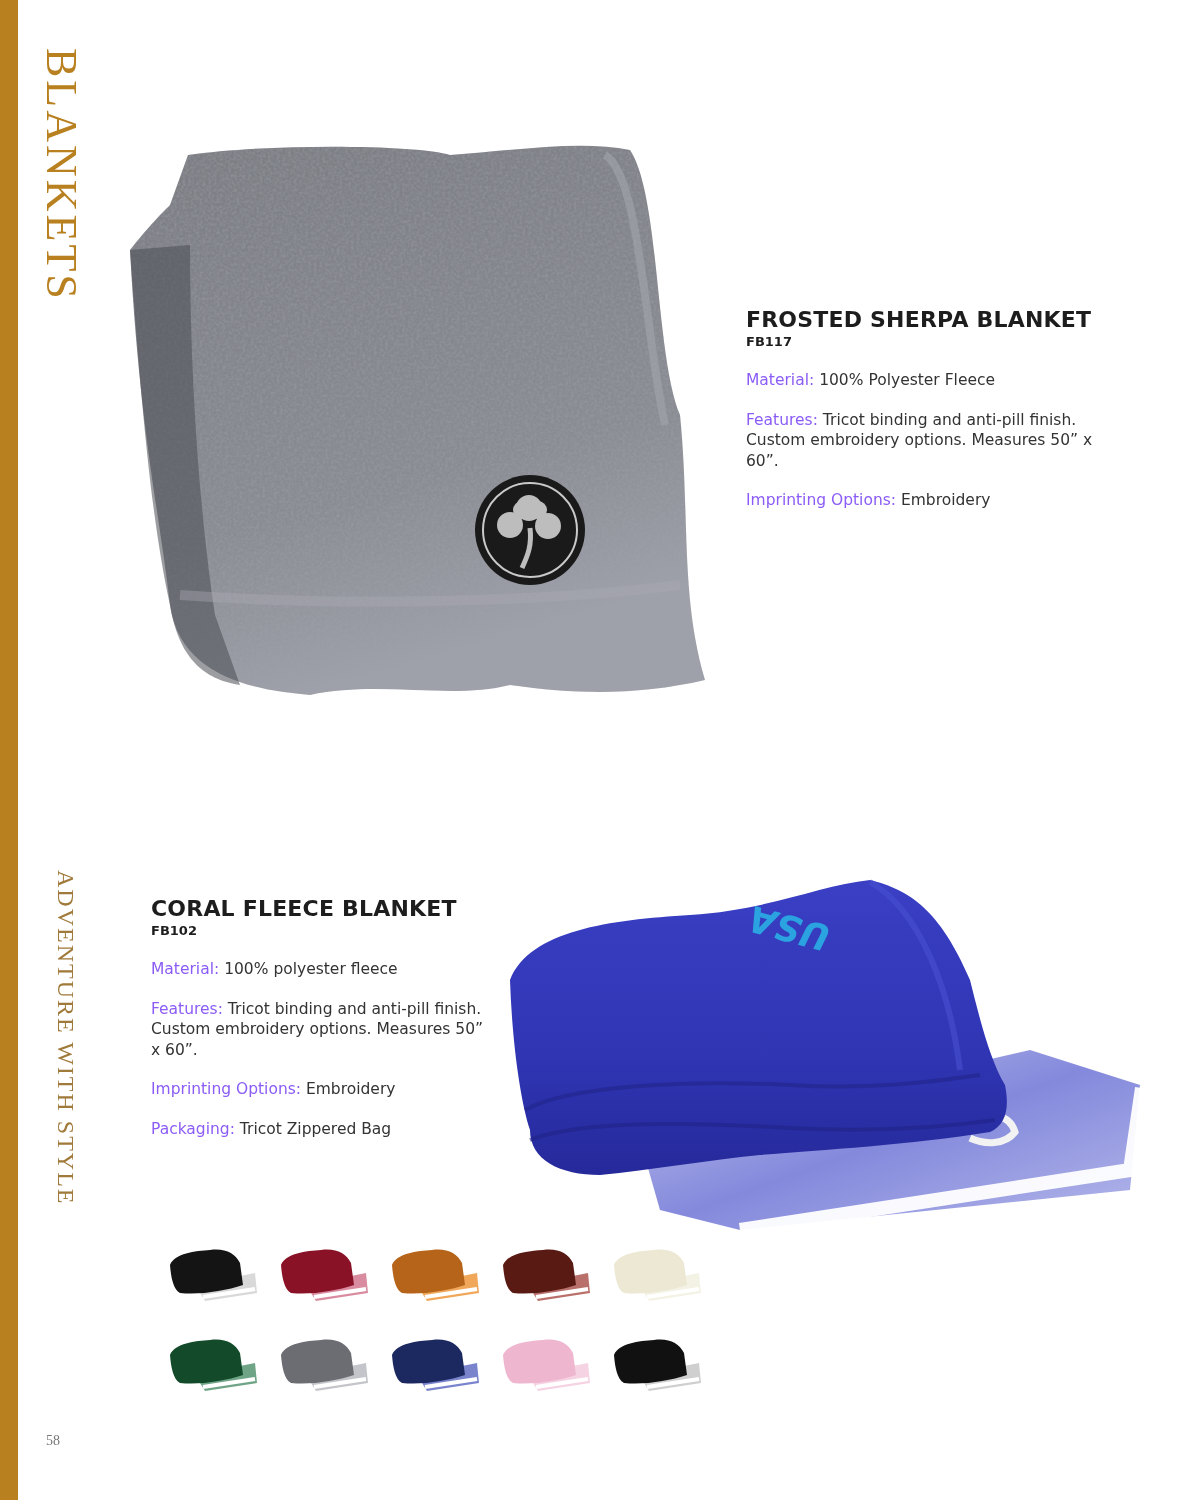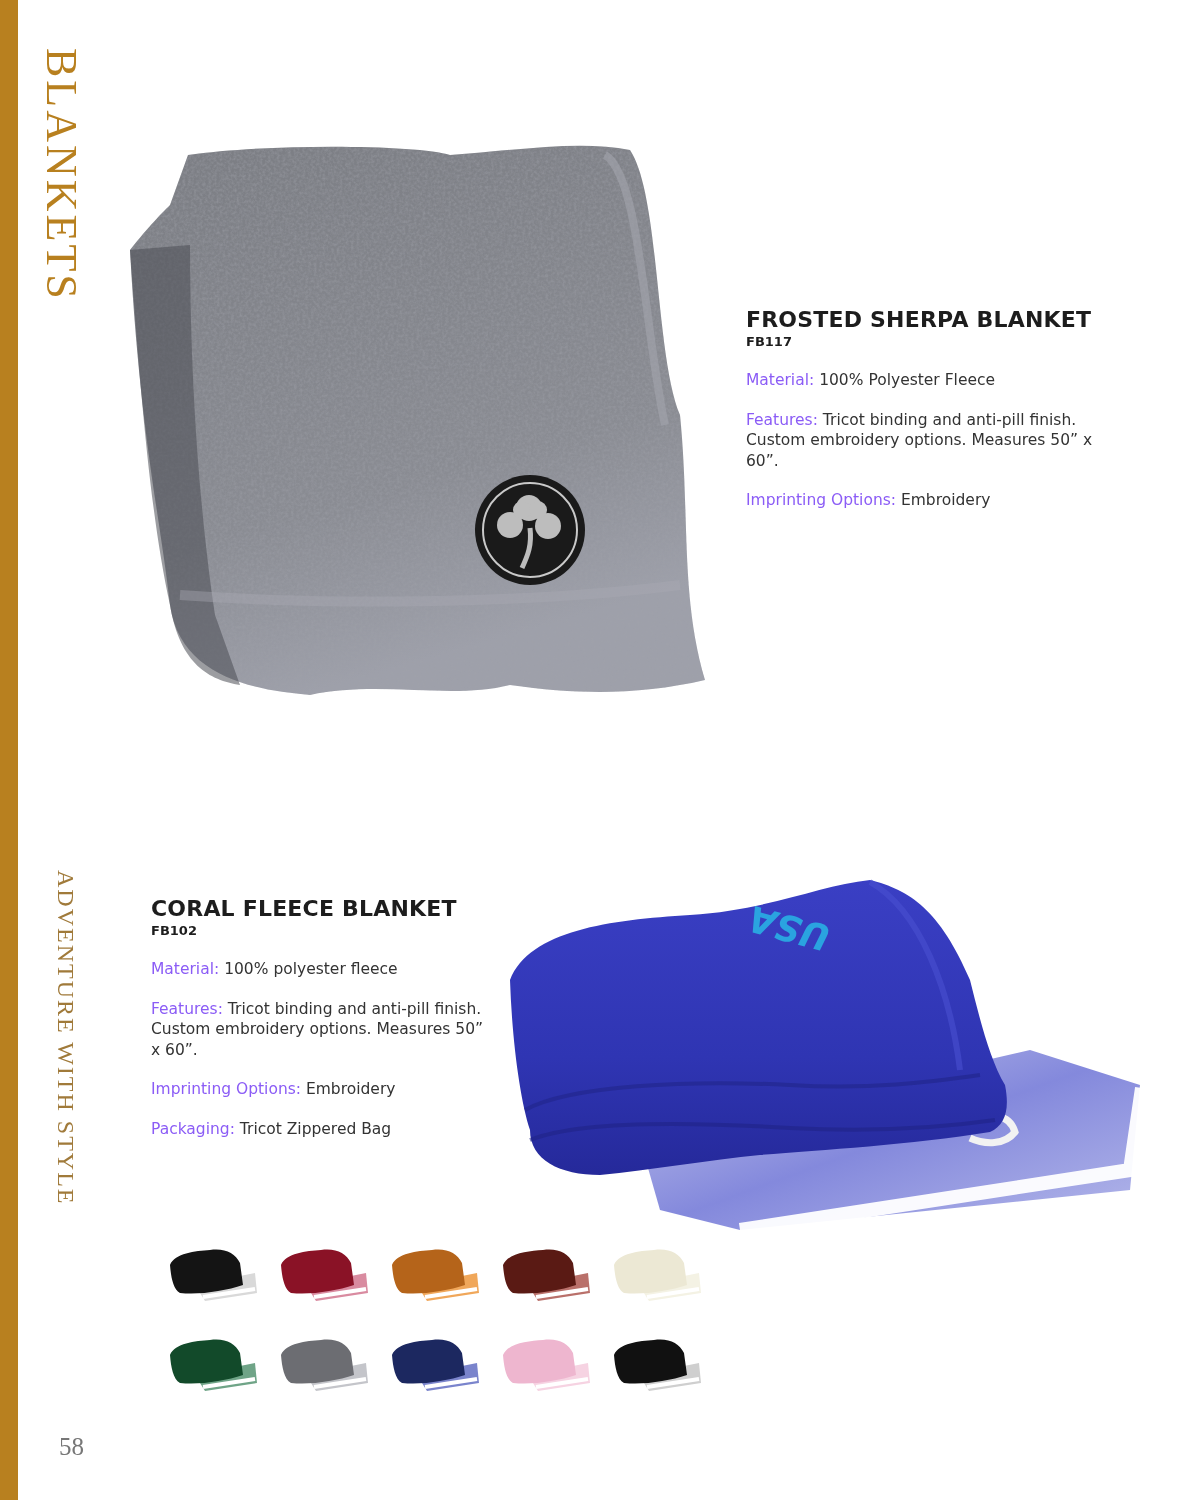--- a/index.html
+++ b/index.html
@@ -16,23 +16,23 @@
   .side-label {
     position: absolute; left: 36px;
     writing-mode: vertical-rl;
     font-family: "Liberation Serif", "DejaVu Serif", serif;
     color: #b8801f;
     letter-spacing: 2px;
   }
   .side-title { top: 48px; font-size: 44px; letter-spacing: 3px; }
   .side-sub { top: 870px; font-size: 24px; color: #a07a3a; letter-spacing: 2px; left: 52px; }
   .page-num {
-    position: absolute; left: 59px; top: 1433px;
+    position: absolute; left: 46px; top: 1433px;
     font-family: "Liberation Serif", "DejaVu Serif", serif;
-    font-size: 25px; color: #777;
+    font-size: 14px; color: #777;
   }
 
   .product-info { position: absolute; }
   .product-info .title {
     font-family: "DejaVu Sans", sans-serif; font-weight: bold;
     font-size: 22px; color: #1d1d1d; margin: 0; line-height: 26px;
     letter-spacing: 0.2px;
   }
   .product-info .sku {
     font-family: "DejaVu Sans", sans-serif; font-weight: bold;

